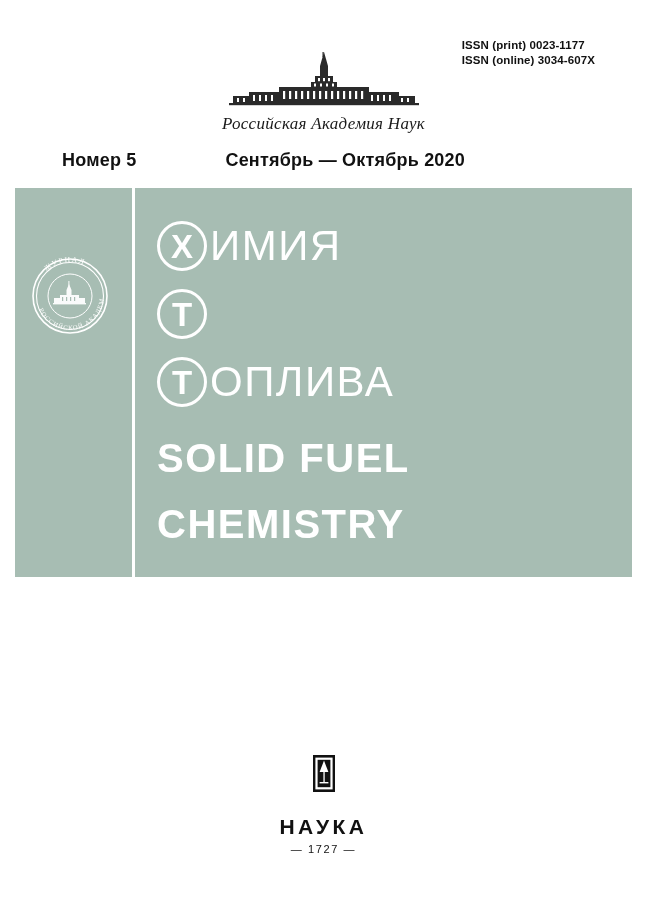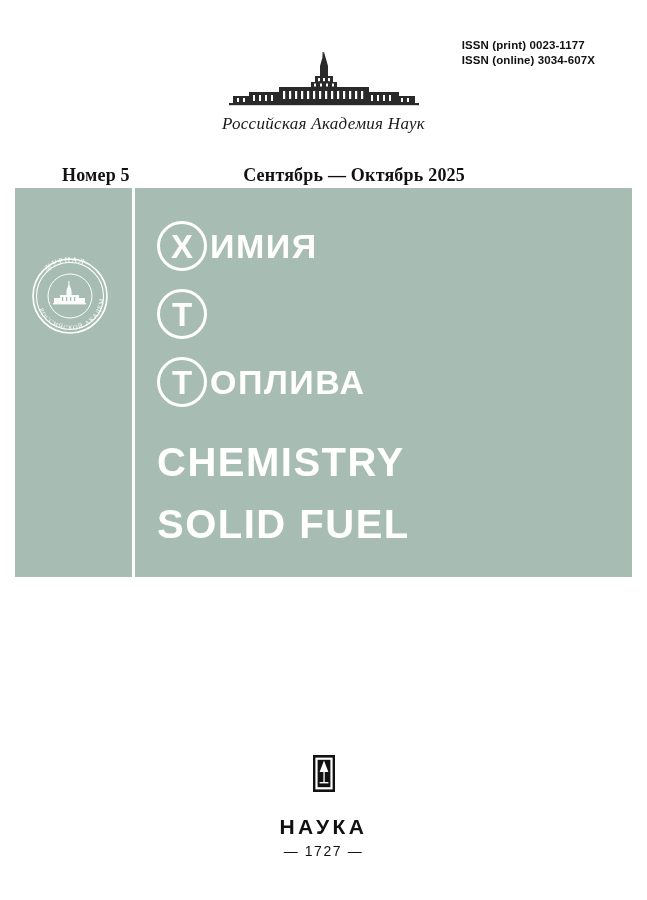--- a/index.html
+++ b/index.html
@@ -44,25 +44,24 @@
     font-family: "Liberation Serif", serif;
     font-style: italic;
     font-size: 17px;
     letter-spacing: 0.3px;
     color: #1a1a1a;
     white-space: nowrap;
   }
 
   .issue-line {
     position: absolute;
-    top: 165px;
+    top: 150px;
     left: 0;
     width: 517px;
     height: 28px;
-    font-family: Liberation Serif, serif;
   }
   .issue-number {
     position: absolute;
     left: 62px;
     top: 0;
     font-size: 18px;
     font-weight: bold;
     letter-spacing: 0.2px;
   }
   .issue-date {
@@ -126,22 +125,22 @@
   }
   .circ span {
     color: #ffffff;
     font-size: 33px;
     font-weight: bold;
     line-height: 1;
     letter-spacing: 0;
   }
   .rest {
     color: #ffffff;
-    font-size: 34px;
-    font-weight: bold;
+    font-size: 42px;
+    font-weight: normal;
     letter-spacing: 1.5px;
     margin-left: 3px;
     line-height: 1;
   }
   .ttl-en {
     color: #ffffff;
     font-size: 40px;
     font-weight: bold;
     letter-spacing: 1.5px;
     line-height: 1;
@@ -161,21 +160,21 @@
   }
   .pub-name {
     margin-top: 17px;
     font-size: 21px;
     font-weight: bold;
     letter-spacing: 3.5px;
     color: #111;
   }
   .pub-year {
     margin-top: 4px;
-    font-size: 14px;
+    font-size: 11px;
     letter-spacing: 1.6px;
     color: #111;
   }
 </style>
 </head>
 <body>
 
 <div class="issn-block">
   <div>ISSN (print) 0023-1177</div>
   <div>ISSN (online) 3034-607X</div>
@@ -241,21 +240,21 @@
         <rect x="107" y="31.5" width="2" height="3"></rect>
         <rect x="113" y="31.5" width="2" height="3"></rect>
       </g>
     </svg>
   </span>
   <div class="ras-caption">Российская Академия Наук</div>
 </div>
 
 <div class="issue-line">
   <div class="issue-number">Номер 5</div>
-  <div class="issue-date">Сентябрь — Октябрь 2025</div>
+  <div class="issue-date">Сентябрь — Октябрь 2020</div>
 </div>
 
 <div class="panel"></div>
 <div class="panel-divider"></div>
 
 <div class="seal">
   <span>
     <svg width="96" height="96" viewBox="0 0 96 96">
       <defs>
         <path id="arcTop" d="M 48,48 m -34,0 a 34,34 0 1,1 68,0" fill="none"></path>
@@ -305,22 +304,22 @@
     </div>
   </div>
 
   <div class="ttl-row">
     <div class="circ">
       <span>Т</span>
     </div>
     <div class="rest">ОПЛИВА</div>
   </div>
 
+  <div class="ttl-en">SOLID FUEL</div>
   <div class="ttl-en second">CHEMISTRY</div>
-  <div class="ttl-en">SOLID FUEL</div>
 </div>
 
 <div class="publisher">
   <span>
     <svg width="34" height="42" viewBox="0 0 34 42">
       <rect x="6" y="3" width="22" height="37" fill="#111111"></rect>
       <rect x="8.4" y="5.6" width="17.2" height="31.8" fill="#ffffff"></rect>
       <rect x="10.6" y="7.8" width="12.8" height="27.4" fill="#111111"></rect>
       <polygon points="17,8.6 12.6,20 21.4,20" fill="#ffffff"></polygon>
       <rect x="16.4" y="20" width="1.3" height="10" fill="#ffffff"></rect>

